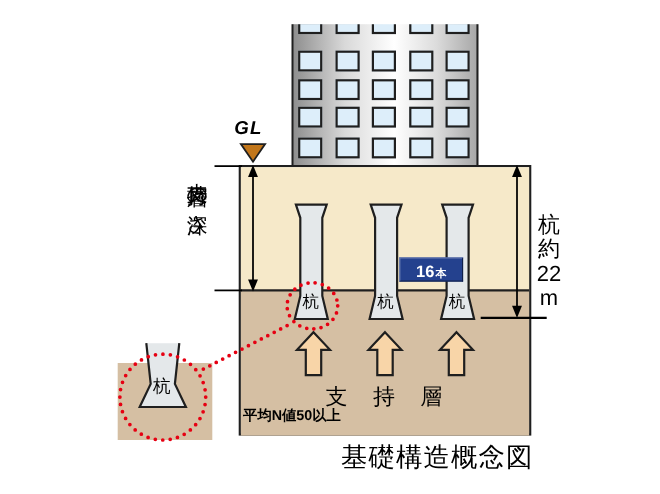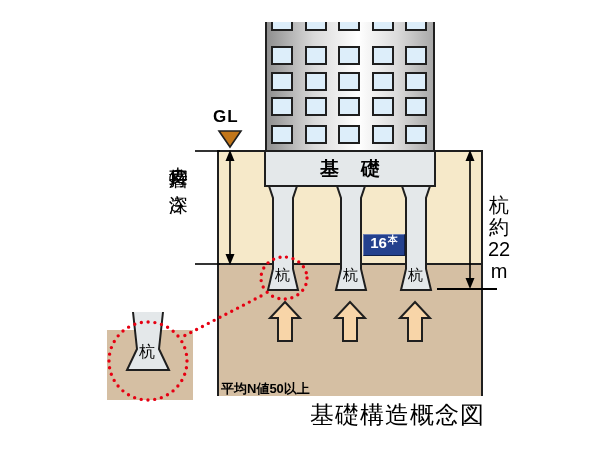--- a/index.html
+++ b/index.html
@@ -39,50 +39,50 @@
   
   .inset-square{
     position:absolute;left:107px;top:330px;width:86px;height:70px;
     background:var(--lower_soil,#d5bfa3);z-index:1;
   }
 
   svg.overlay{position:absolute;left:0;top:0;z-index:3;pointer-events:none;}
 
   
   .lbl{position:absolute;z-index:4;line-height:1.12;white-space:nowrap;}
-  .gl-label{left:213px;top:107px;font-size:17px;font-weight:600;letter-spacing:1px;}
+  .gl-label{left:213px;top:107px;font-size:17px;font-weight:600;letter-spacing:1px;font-style:italic;}
   .depth-label{
     left:168px;top:151px;font-size:19px;letter-spacing:2px;
     writing-mode:vertical-rl;text-orientation:upright;height:140px;
   }
   .pile-label{font-size:15px;}
   .pile-label-1{left:275px;top:267px;}
   .pile-label-2{left:343px;top:267px;}
   .pile-label-3{left:408px;top:267px;}
   .badge{
-    position:absolute;left:363px;top:234px;width:42px;height:22px;z-index:4;
+    position:absolute;left:363px;top:234px;width:58px;height:22px;z-index:4;
     background:var(--badge_navy,#24418e);color:#fff;
-    display:flex;align-items:flex-start;justify-content:center;
+    display:flex;align-items:flex-end;justify-content:center;
     border-top:1px solid #6d7fb4;border-left:1px solid #6d7fb4;
     border-bottom:1px solid #10204a;border-right:1px solid #10204a;box-sizing:border-box;
   }
   .badge .num{font-size:15px;font-weight:700;line-height:1;}
   .badge .unit{font-size:10px;font-weight:700;line-height:1;margin-left:1px;}
   .pile-length{
     position:absolute;left:482px;top:194px;width:34px;z-index:4;
     display:flex;flex-direction:column;align-items:center;
     font-size:20px;line-height:22px;
   }
   .support-label{left:296px;top:350px;font-size:20px;letter-spacing:23px;}
-  .nvalue-label{left:221px;top:382px;font-size:13px;font-weight:700;}
+  .nvalue-label{left:221px;top:371px;font-size:13px;font-weight:700;}
   .enlarged-label{left:41px;top:378px;font-size:19px;font-weight:700;letter-spacing:1px;}
   .inset-pile-label{left:139px;top:343px;font-size:16px;}
   .caption{
     left:310px;top:404px;font-size:24px;letter-spacing:1px;
-    font-family:Liberation Mono, monospace;
+    font-family:Liberation Sans, sans-serif;
   }
 </style>
 </head>
 <body>
 
 <div class="stage">
 
   <div class="building">
     <div id="windows">
         <div class="win" style="left: 4px; top: -10px;"></div>
@@ -111,23 +111,20 @@
         <div class="win" style="left: 104.5px; top: 103px;"></div>
         <div class="win" style="left: 138px; top: 103px;"></div>
       </div>
   </div>
 
   <div class="soil">
     <div class="soil-top"></div>
     <div class="soil-bottom"></div>
   </div>
 
-  <div class="slab">
-    <span class="slab-label">基礎</span>
-  </div>
 
   <div class="inset-square"></div>
 
   <svg class="overlay" width="600" height="449" viewBox="0 0 600 449">
 
     <polygon points="269,186 297,186 293,198 293,269 298,290 268,290 273,269 273,198" fill="var(--concrete,#e4e8ea)" stroke="#1f1f1f" stroke-width="2"></polygon>
     <polygon points="337,186 365,186 361,198 361,269 366,290 336,290 341,269 341,198" fill="var(--concrete,#e4e8ea)" stroke="#1f1f1f" stroke-width="2"></polygon>
     <polygon points="402,186 430,186 426,198 426,269 431,290 401,290 406,269 406,198" fill="var(--concrete,#e4e8ea)" stroke="#1f1f1f" stroke-width="2"></polygon>
 
     <path d="M285,302 L300,318 L292,318 L292,341 L278,341 L278,318 L270,318 Z" fill="var(--arrow_fill,#f8d5a8)" stroke="#1f1f1f" stroke-width="2"></path>
@@ -172,17 +169,18 @@
     <span class="unit">本</span>
   </div>
 
   <div class="pile-length">
     <span>杭</span>
     <span>約</span>
     <span>22</span>
     <span>m</span>
   </div>
 
+  <div class="lbl support-label">支持層</div>
   <div class="lbl nvalue-label">平均N値50以上</div>
   <div class="lbl inset-pile-label">杭</div>
   <div class="lbl caption">基礎構造概念図</div>
 
 </div>
 
 </body></html>

